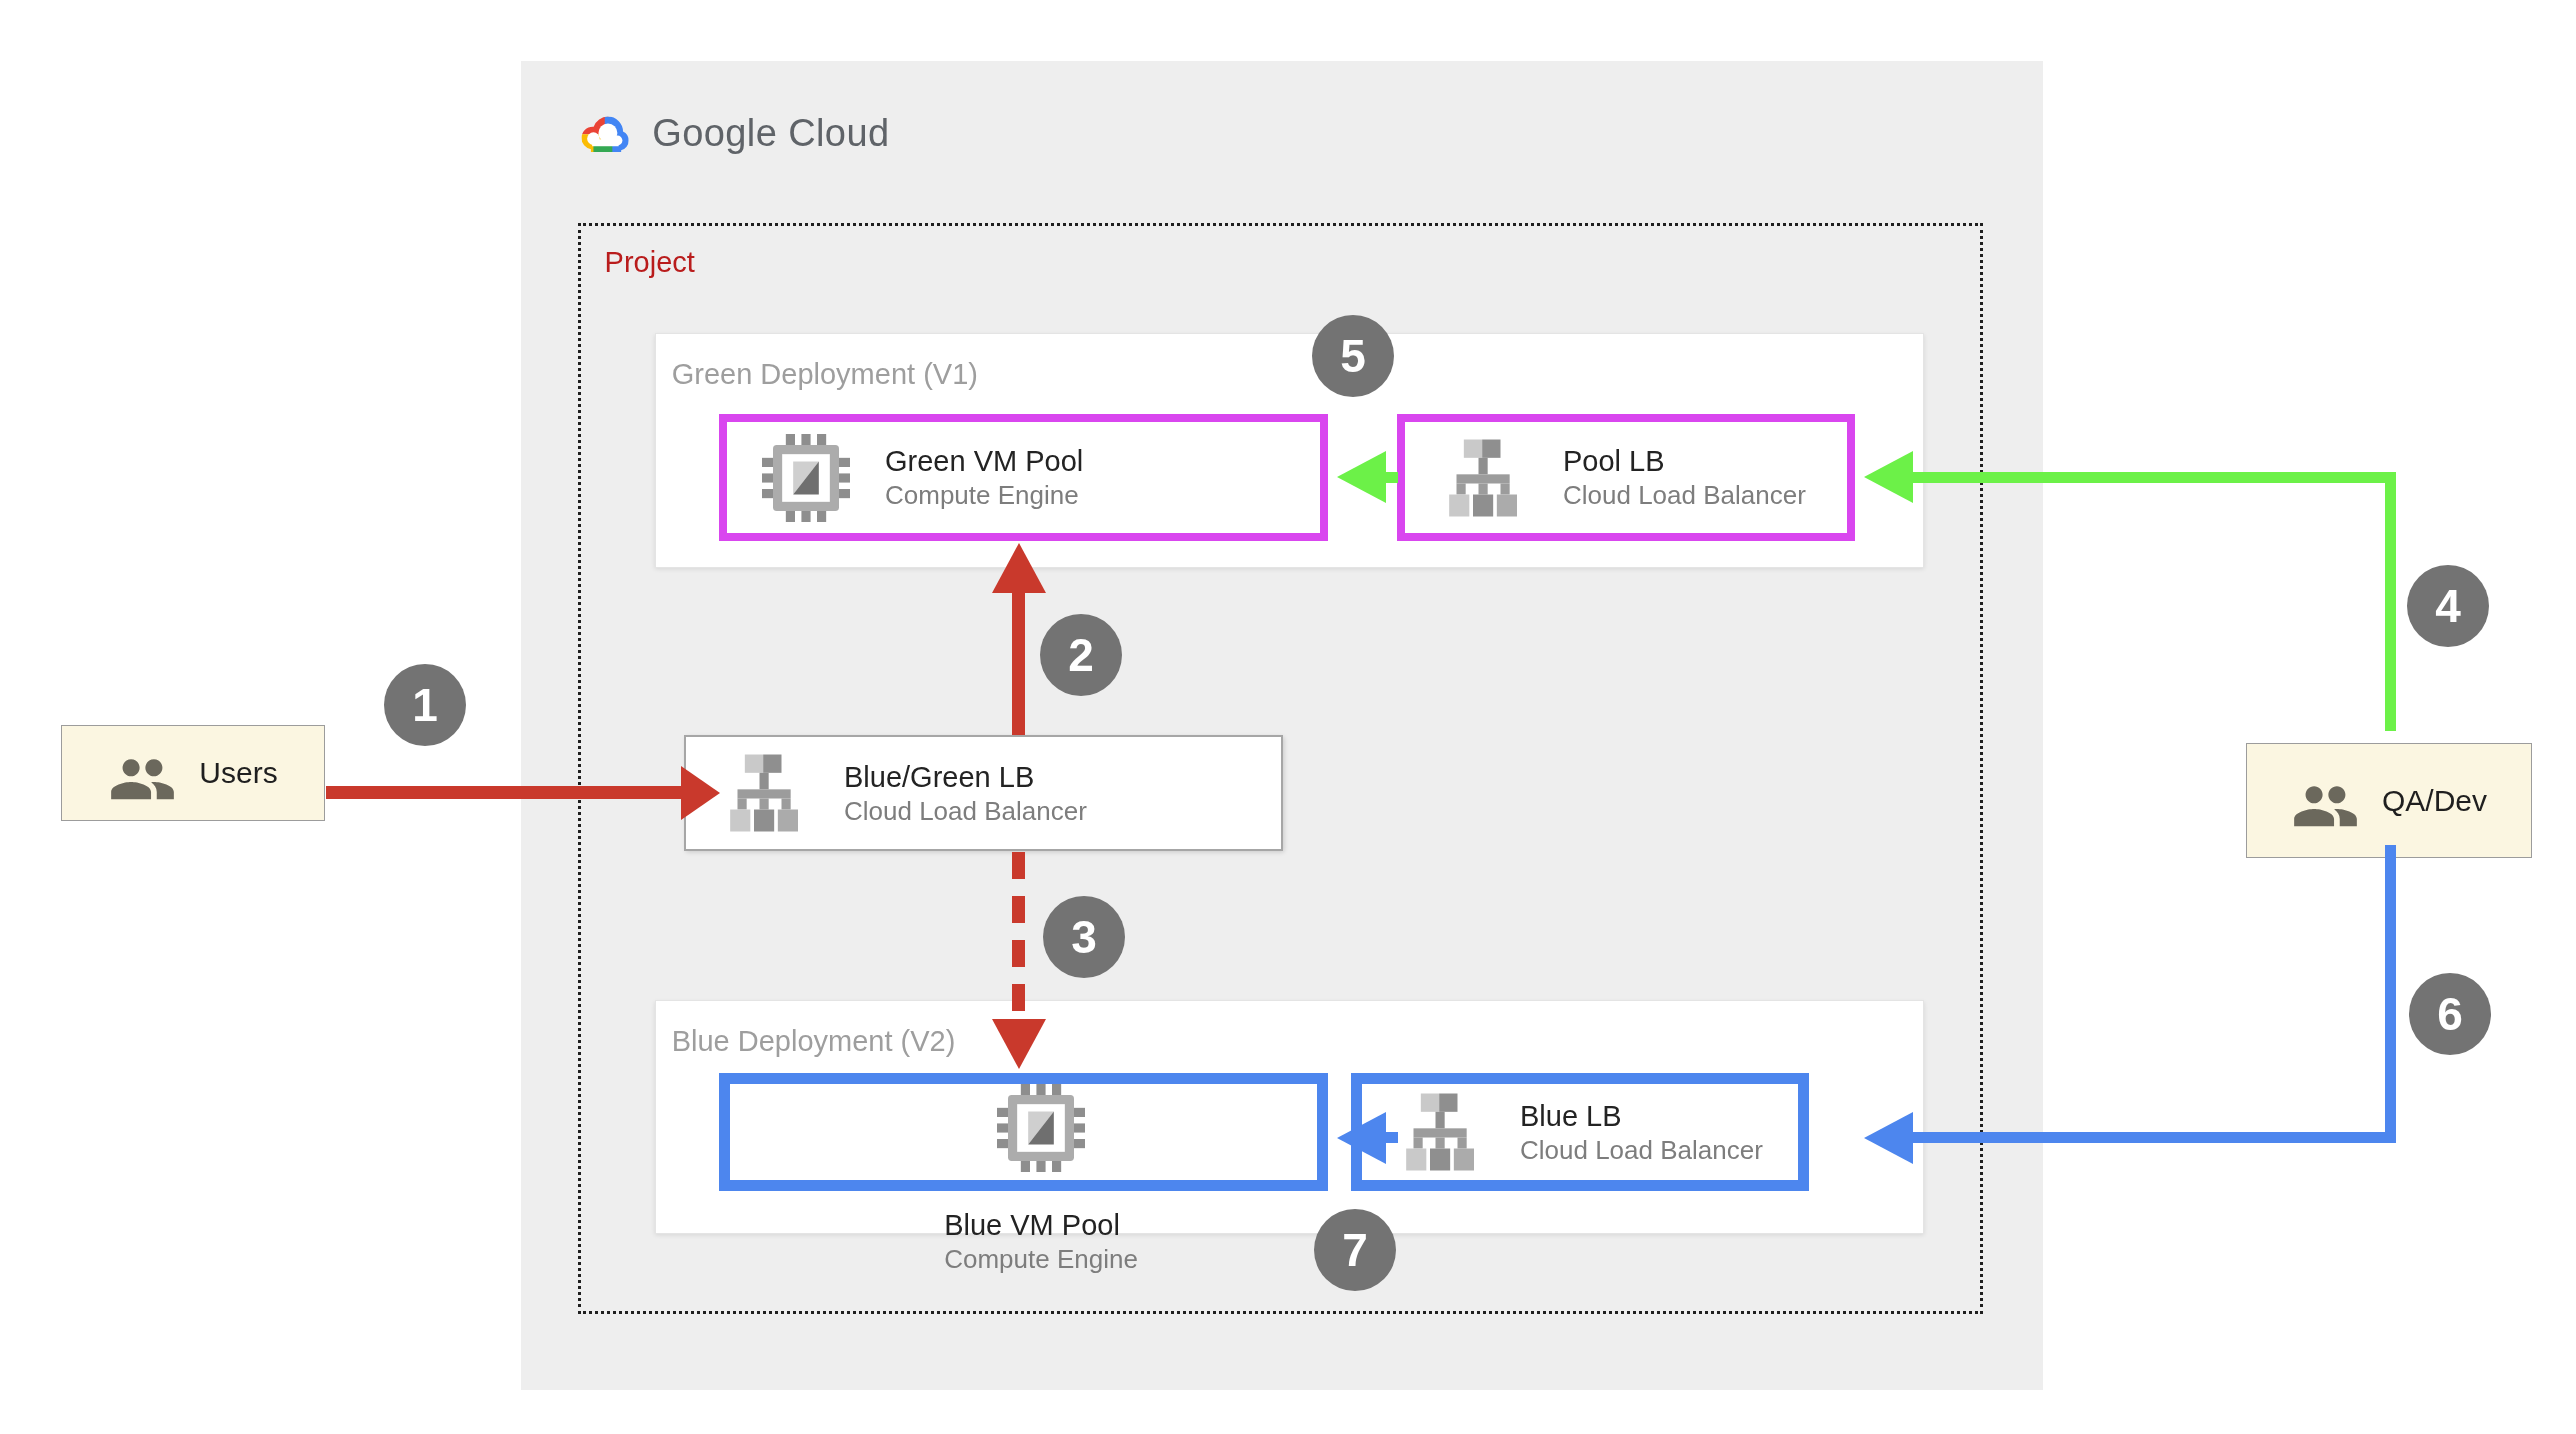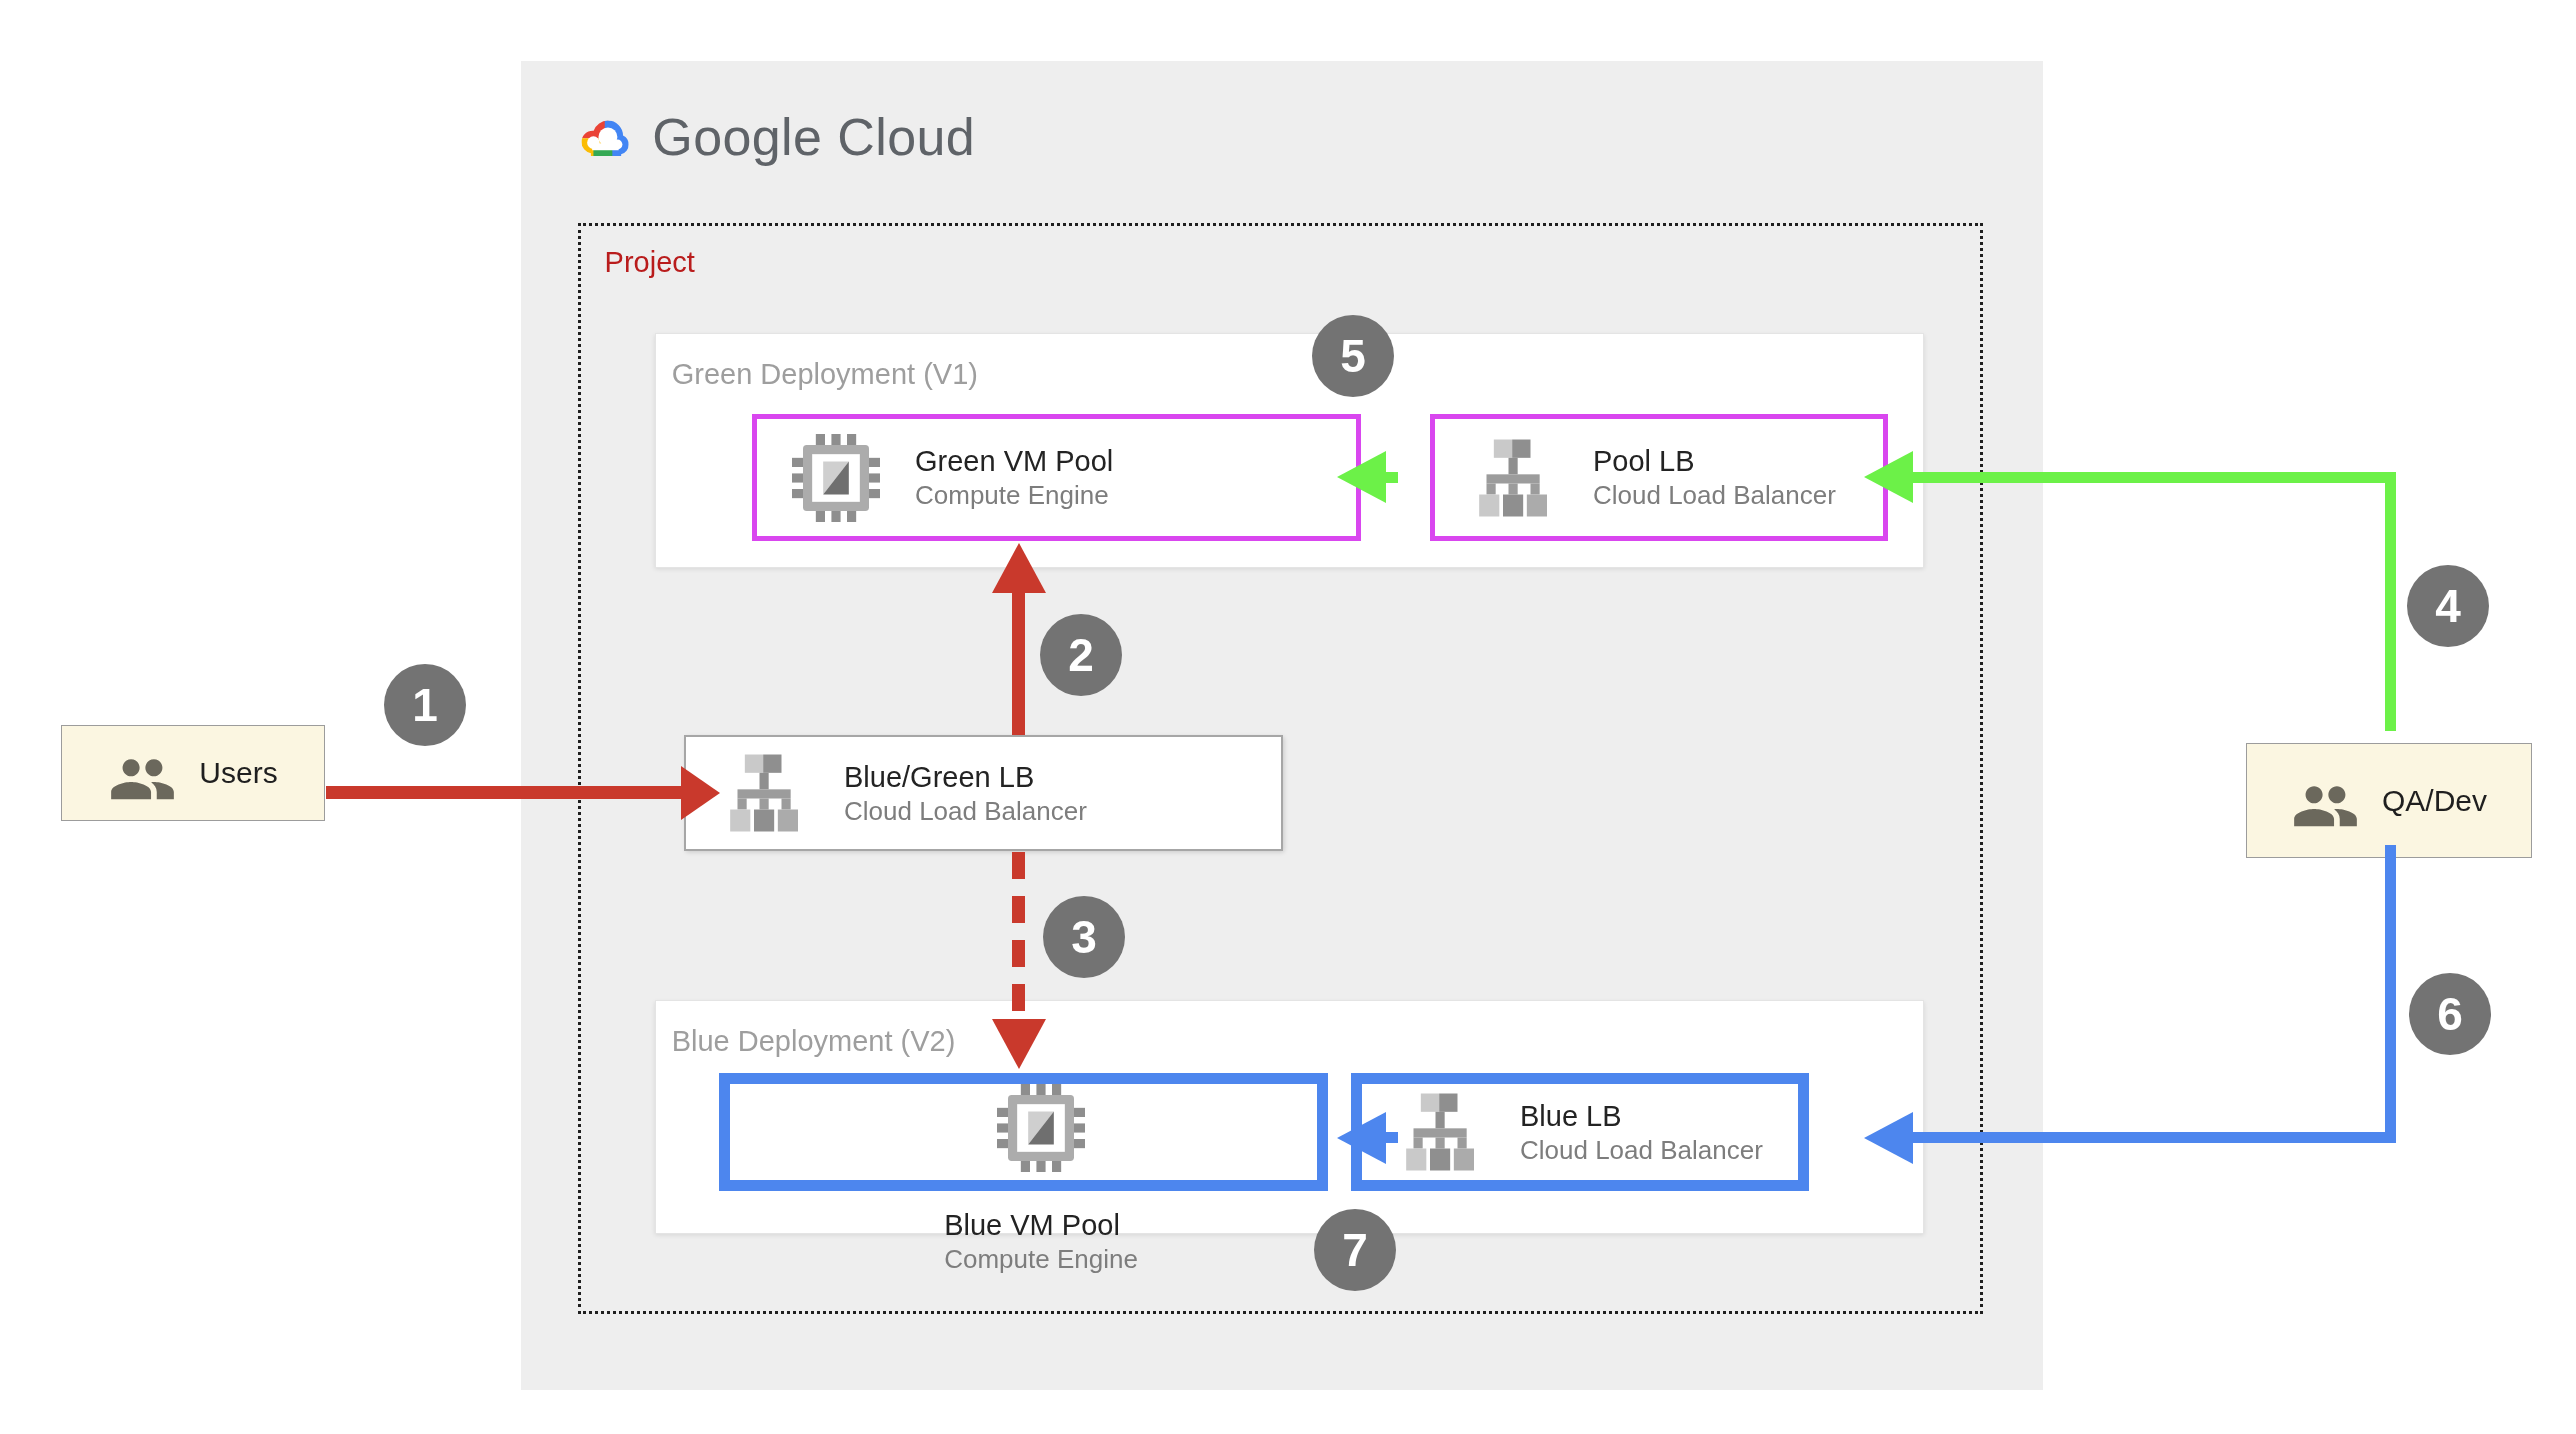--- a/index.html
+++ b/index.html
@@ -6,29 +6,29 @@
   body{width:2576px;height:1434px;position:relative;font-family:"Liberation Sans",sans-serif;}
   .canvas{position:absolute;left:0;top:0;width:2576px;height:1434px;background:#ffffff;overflow:hidden;}
 
   
   .gc-container{position:absolute;left:521px;top:61px;width:1522px;height:1329px;background:#EEEEEE;}
   .project-box{position:absolute;left:578px;top:223px;width:1405px;height:1091px;border:3.1px dotted #1F1F1F;box-sizing:border-box;}
   .project-label{position:absolute;left:23.6px;top:20.4px;font-size:29px;color:#b91c1c;}
 
   .logo{position:absolute;left:572px;top:107px;display:flex;align-items:center;gap:17.3px;}
   .logo svg{width:63px;height:52px;}
-  .logo-text{font-size:52px;font-weight:500;color:#5F6368;letter-spacing:0.4px;}
+  .logo-text{font-size:38px;font-weight:500;color:#5F6368;letter-spacing:0.4px;}
 
   .dep-box{position:absolute;background:#ffffff;border:0.8px solid #E4E4E4;box-shadow:0 1.6px 4.7px rgba(0,0,0,.10);box-sizing:border-box;}
   .dep-green{left:655px;top:333px;width:1269px;height:235px;}
   .dep-blue{left:655px;top:1000px;width:1269px;height:234px;}
   .dep-label{position:absolute;left:15.7px;top:23.6px;font-size:29px;color:#9E9E9E;white-space:nowrap;}
 
   .card{position:absolute;background:#ffffff;display:flex;align-items:center;box-sizing:border-box;padding-left:35px;gap:35px;}
-  .b-green{border:5px solid #d946ef;margin-left:33px;}
+  .b-green{border:8px solid #d946ef;}
   .b-blue{border:11px solid #4D86EE;}
   .card-green-vm{left:719px;top:414px;width:609px;height:127px;}
   .card-green-lb{left:1397px;top:414px;width:458px;height:127px;}
   .card-blue-vm{left:719px;top:1073px;width:609px;height:118px;flex-direction:column;}
   .card-blue-lb{left:1351px;top:1073px;width:458px;height:118px;}
   .card-mid{left:684px;top:735px;width:599px;height:116px;border:2.4px solid #A6A6A6;box-shadow:1.6px 2.4px 4.7px rgba(0,0,0,.16);}
   .card svg{width:88px;height:88px;flex:0 0 auto;}
   .card-title{font-size:29px;color:#232323;line-height:36px;}
   .card-subtitle{font-size:26px;color:#7D7D7D;line-height:33px;}
 

